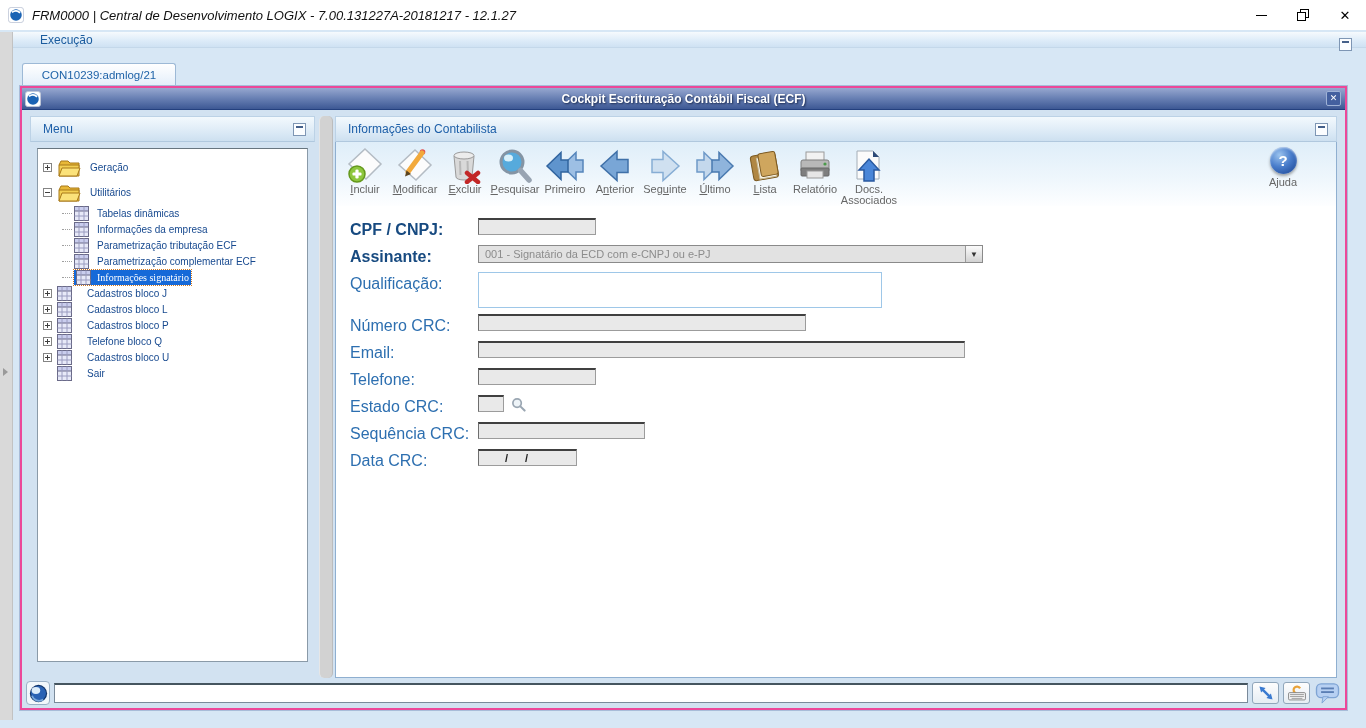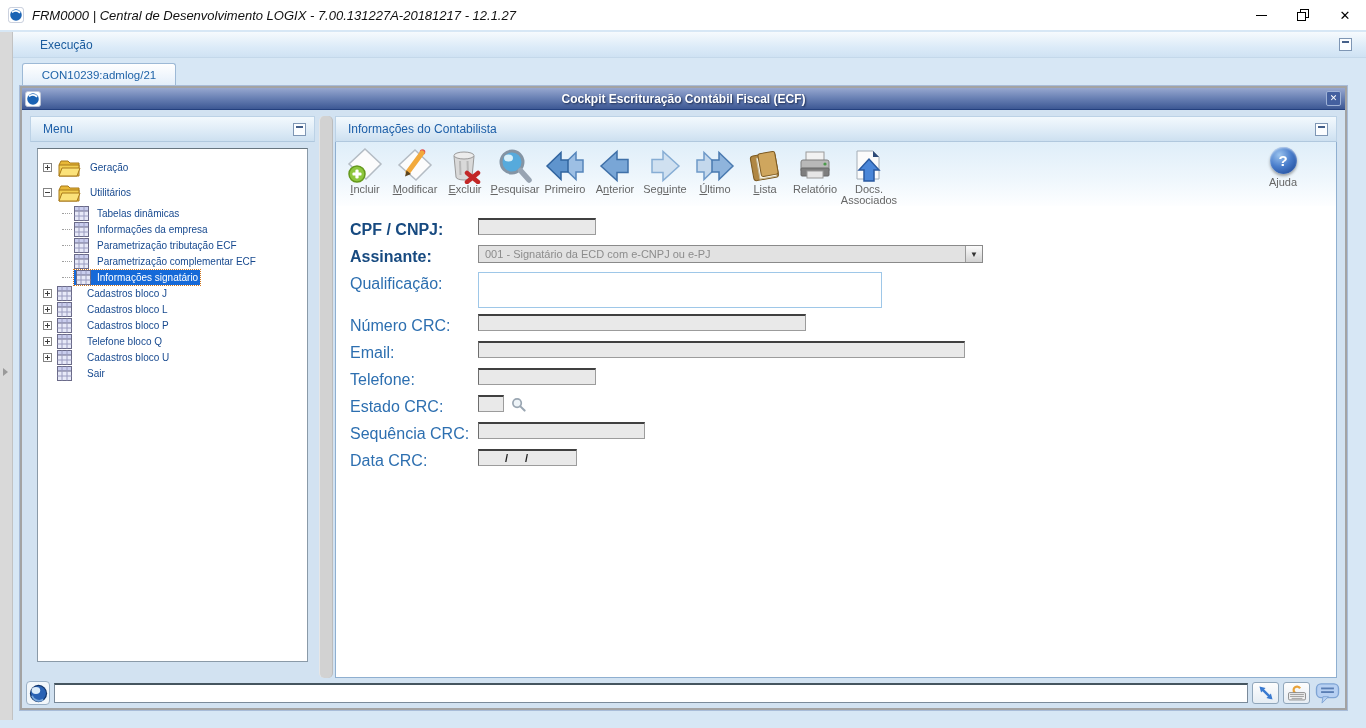--- a/index.html
+++ b/index.html
@@ -14,32 +14,32 @@
   .os-controls { margin-left:auto; display:flex; height:30px; }
   .os-btn { width:42px; height:30px; display:flex; align-items:center; justify-content:center; color:#000; font-size:13px; cursor:pointer; }
   .min-glyph { display:inline-block; width:11px; height:1px; background:#000; }
   .close-glyph { font-size:13px; line-height:13px; }
 
   
   .left-strip { position:absolute; left:0; top:32px; bottom:8px; width:13px; background:#d9d9d9; border-right:1px solid #c2c2c2; }
   .left-strip .arr { position:absolute; top:336px; left:3px; width:0; height:0; border-top:4px solid transparent; border-bottom:4px solid transparent; border-left:5px solid #9a9a9a; }
 
   
-  .menubar { position:absolute; left:13px; right:0; top:32px; height:26px; background:linear-gradient(180deg,#f6fafd 0%, #dcebf8 60%, #cfe2f3 100%); display:flex; align-items:center; border-bottom:1px solid #c4d8ea; }
+  .menubar { position:absolute; left:13px; right:0; top:32px; height:16px; background:linear-gradient(180deg,#f6fafd 0%, #dcebf8 60%, #cfe2f3 100%); display:flex; align-items:center; border-bottom:1px solid #c4d8ea; }
   .menubar-label { margin-left:27px; font-size:12px; color:#1b5c9e; cursor:pointer; }
   .boxico { width:13px; height:13px; background:#fbfdff; border:1px solid #7e96b4; position:relative; cursor:pointer; }
   .boxico::before { content:""; position:absolute; left:2px; right:2px; top:2px; height:2px; background:#44608a; }
   .menubar .boxico { position:absolute; right:14px; top:6px; }
 
   
   .tabrow { position:absolute; left:13px; right:0; top:58px; height:28px; }
   .tab { position:absolute; left:9px; bottom:0; width:154px; height:23px; background:linear-gradient(180deg,#ffffff,#e3eefa); border:1px solid #9db9d6; border-bottom:none; border-radius:3px 3px 0 0; display:flex; align-items:center; justify-content:center; color:#1f63a8; font-size:11.5px; cursor:pointer; }
 
   
-  .window { position:absolute; left:20px; top:86px; width:1327px; height:624px; border:2px solid #a3a3a3; background:#d2e2f1; box-shadow:0 0 0 1px #a8bcd8; }
+  .window { position:absolute; left:20px; top:86px; width:1327px; height:624px; border:2px solid #ec4899; background:#d2e2f1; box-shadow:0 0 0 1px #a8bcd8; }
   .win-titlebar { position:relative; height:22px; background:linear-gradient(180deg,#97a7cf 0%, #6c83b6 45%, #3d5894 100%); border-bottom:1px solid #24407e; display:flex; align-items:center; }
   .win-logo { width:16px; height:16px; margin-left:3px; }
   .win-title { position:absolute; left:0; right:0; text-align:center; color:#fff; font-weight:bold; font-size:12px; text-shadow:1px 1px 2px #1a2a50; }
   .win-close { position:absolute; right:4px; top:3px; width:15px; height:15px; background:#44609f; border:1px solid #9fb2d6; border-radius:2px; color:#fff; font-size:9px; line-height:13px; text-align:center; cursor:pointer; }
   .win-body { position:absolute; left:0; right:0; top:22px; bottom:0; }
 
   
   .panel-hd { height:26px; background:linear-gradient(180deg,#f3f9fd 0%, #d9e8f5 70%, #cde0f0 100%); display:flex; align-items:center; border:1px solid #bcd2e6; border-bottom:1px solid #b0c8de; }
   .panel-hd .ttl { margin-left:12px; font-size:12px; color:#1d5fa8; }
   .panel-hd .boxico { margin-left:auto; margin-right:8px; }
@@ -52,21 +52,21 @@
   .trow.folder { height:25px; }
   .exp { width:9px; height:9px; flex:0 0 9px; margin-right:5px; cursor:pointer; }
   .exp-sp { width:9px; flex:0 0 9px; margin-right:5px; }
   .fico { width:24px; height:18px; flex:0 0 24px; margin-right:7px; }
   .tico { width:15px; height:15px; flex:0 0 15px; margin-right:6px; }
   .trow.t0 .tico { margin-right:13px; }
   .trow.child { padding-left:24px; }
   .trow.child::before { content:""; width:10px; border-top:1px dotted #a0a0a0; margin-right:2px; }
   .grp { display:flex; align-items:center; padding:0 2px; }
   .grp.sel { background:#1569d8; outline:1px dotted #d07820; }
-  .grp.sel .tl { color:#fff; }
+  .grp.sel .tl { color:#fff;font-family:Liberation Serif, serif; }
 
   .splitter { position:absolute; left:297px; top:6px; bottom:30px; width:14px; background:#d2d2d2; border-radius:5px; border-left:1px solid #e6e6e6; border-right:1px solid #bcbcbc; cursor:col-resize; }
 
   .content-panel { position:absolute; left:313px; right:8px; top:6px; bottom:30px; }
   .content-body { position:absolute; left:0; right:0; top:26px; bottom:0; background:#fff; border:1px solid #8fafd0; border-top:none; overflow:hidden; }
 
   
   .toolbar { height:64px; background:linear-gradient(180deg,#dfeef9 0%, #eef6fc 55%, #fdfeff 100%); display:flex; align-items:flex-start; padding:5px 10px 0 4px; }
   .tbtn { width:50px; display:flex; flex-direction:column; align-items:center; color:#666; font-size:11px; cursor:pointer; text-align:center; }
   .tbtn .ic { height:37px; display:flex; align-items:flex-end; }

